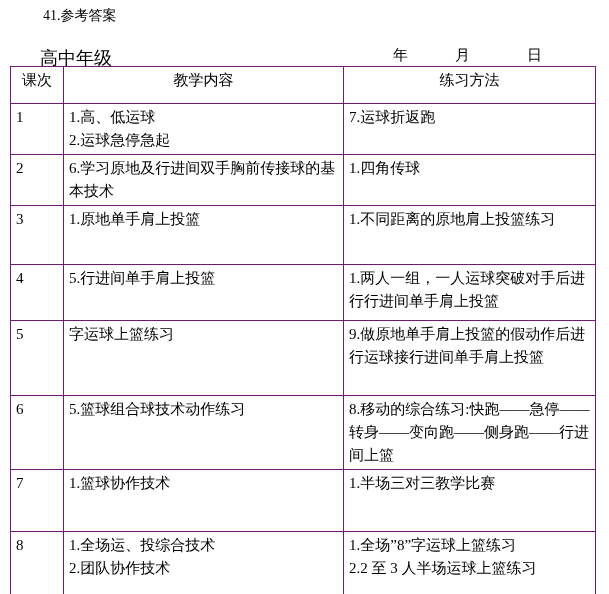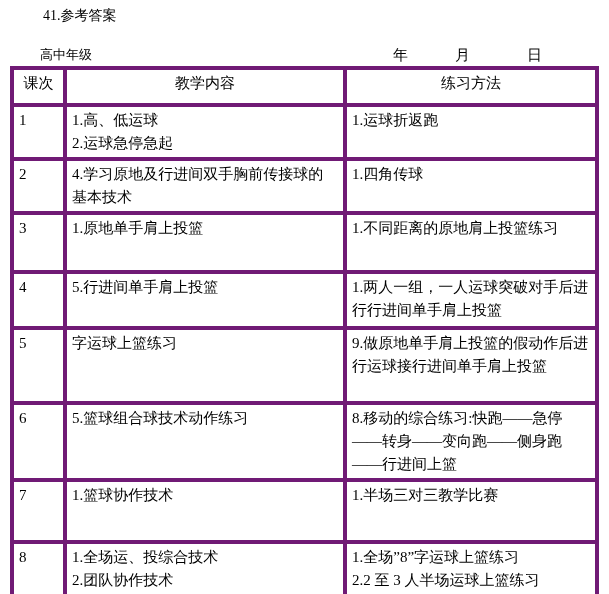--- a/index.html
+++ b/index.html
@@ -37,37 +37,37 @@
     font-weight: bold;
     letter-spacing: 0.5px;
   }
   .title-sub {
     font-size: 14px;
   }
   .grade-label {
     position: absolute;
     left: 40px;
     top: 46px;
-    font-size: 13px;
+    font-size: 18px;
     white-space: nowrap;
   }
   .date-year  { position: absolute; left: 393px; top: 46px; font-size: 15px; }
   .date-month { position: absolute; left: 455px; top: 46px; font-size: 15px; }
   .date-day   { position: absolute; left: 527px; top: 46px; font-size: 15px; }
 
   table.plan {
     position: absolute;
     left: 10px;
     top: 66px;
     width: 585px;
     border-collapse: collapse;
     table-layout: fixed;
   }
   table.plan td {
-    border: 4px solid #701a75;
+    border: 1px solid #701a75;
     vertical-align: top;
     padding: 2px 5px;
     font-size: 15px;
     line-height: 23px;
     white-space: pre-line;
     overflow: hidden;
   }
   table.plan td.th {
     text-align: center;
     white-space: normal;
@@ -109,25 +109,25 @@
     <tbody>
       <tr class="hrow">
         <td class="th">课次</td>
         <td class="th">教学内容</td>
         <td class="th">练习方法</td>
       </tr>
       <tr class="r0">
         <td>1</td>
         <td>1.高、低运球
 2.运球急停急起</td>
-        <td>1.运球折返跑</td>
+        <td>7.运球折返跑</td>
       </tr>
       <tr class="r1">
         <td>2</td>
-        <td>4.学习原地及行进间双手胸前传接球的基本技术</td>
+        <td>6.学习原地及行进间双手胸前传接球的基本技术</td>
         <td>1.四角传球</td>
       </tr>
       <tr class="r2">
         <td>3</td>
         <td>1.原地单手肩上投篮</td>
         <td>1.不同距离的原地肩上投篮练习</td>
       </tr>
       <tr class="r3">
         <td>4</td>
         <td>5.行进间单手肩上投篮</td>

